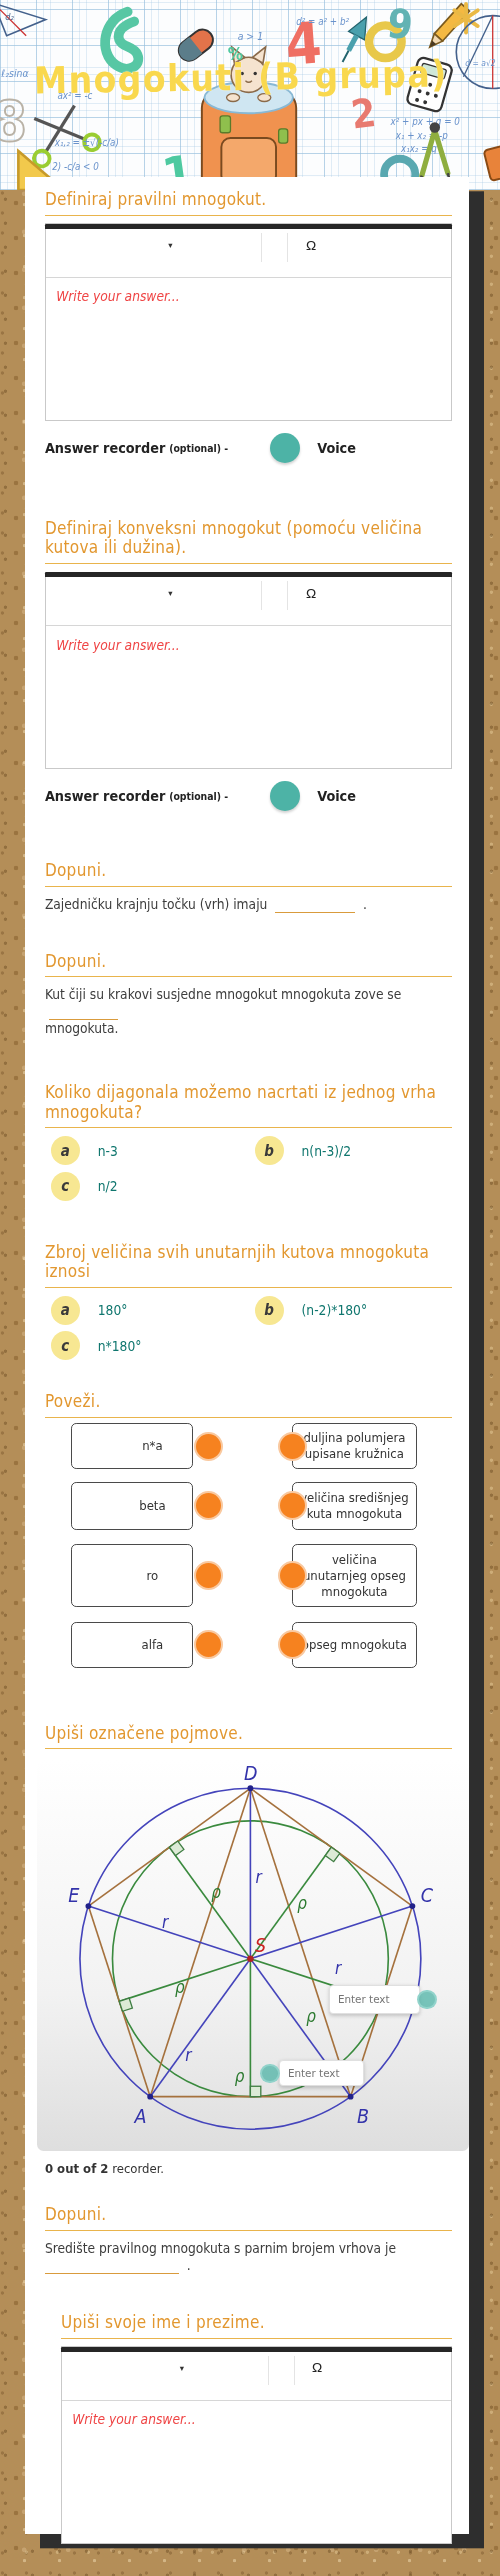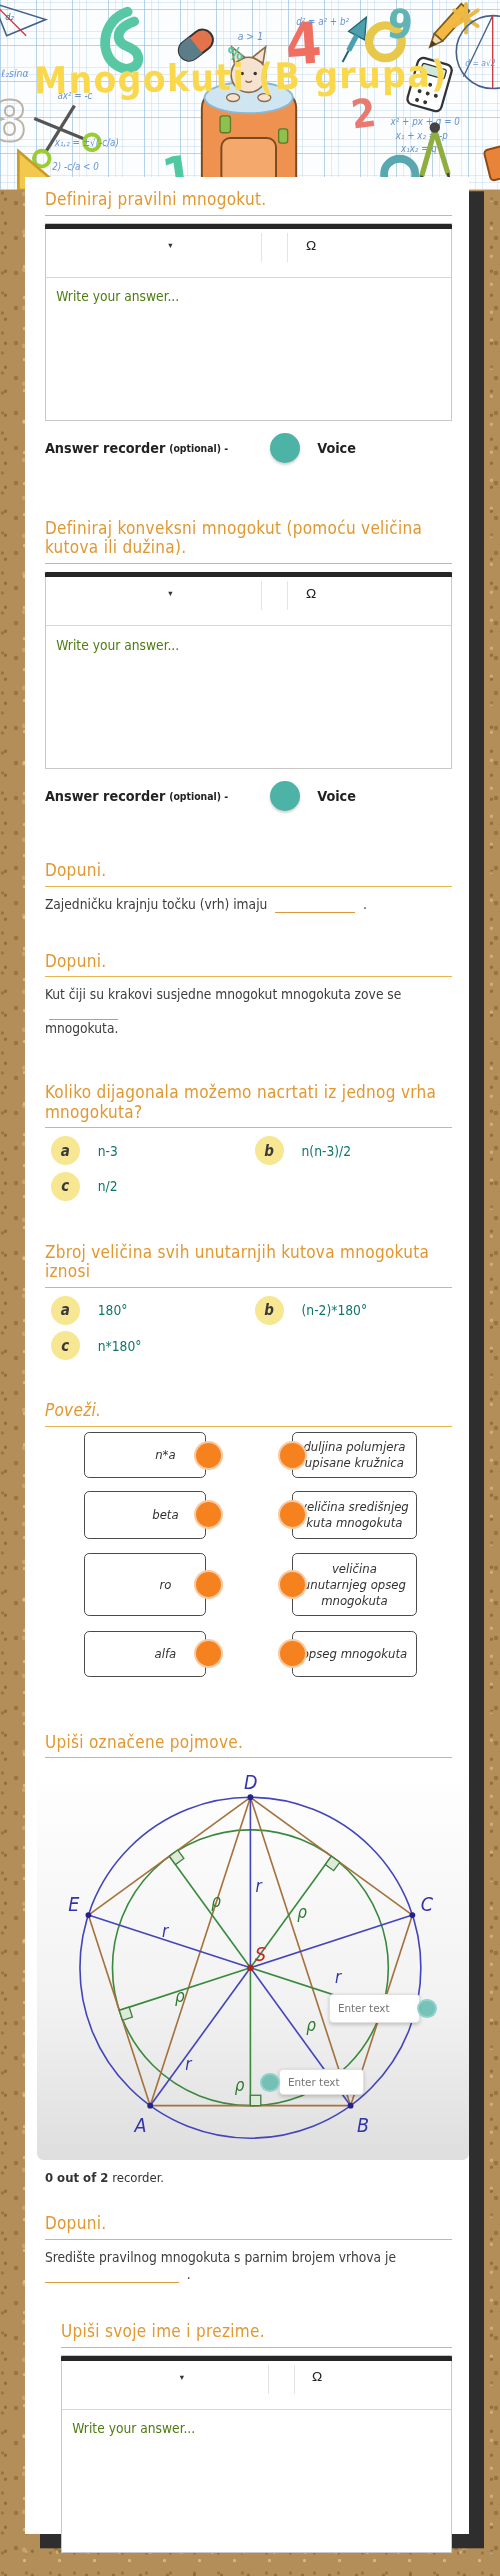--- a/index.html
+++ b/index.html
@@ -37,38 +37,38 @@
     padding-bottom:5.2px;border-bottom:1.3px solid #e9b44c;
   }
   .editor{margin-top:7.8px;border:0.7px solid #c9c9c9;}
   .editor-bar{height:5.2px;background:#262626;margin:-0.7px -0.7px 0 -0.7px;border-radius:1.3px 1.3px 0 0;}
   .editor-toolbar{position:relative;height:48px;border-bottom:0.7px solid #d6d6d6;background:#fff;}
   .tb-caret{position:absolute;left:28%;top:6.5px;width:22px;height:19.5px;border:none;background:transparent;font-size:8.5px;color:#333;cursor:pointer;}
   .tb-sep1{position:absolute;left:53%;top:3.9px;width:0.7px;height:29px;background:#e4e4e4;}
   .tb-sep2{position:absolute;left:59.5%;top:3.9px;width:0.7px;height:29px;background:#e4e4e4;}
   .tb-omega{position:absolute;left:62.5%;top:5.2px;width:23.4px;height:22px;border:none;background:transparent;font-size:13.7px;color:#222;cursor:pointer;}
   .editor-area{height:142px;position:relative;background:#fff;}
-  .editor-placeholder{position:absolute;left:10.4px;top:10.4px;font-size:13.7px;color:#4d7c0f;}
+  .editor-placeholder{position:absolute;left:10.4px;top:10.4px;font-size:13.7px;color:#ef4444;font-style:italic;}
   .recorder{margin-top:11.7px;height:30px;display:flex;align-items:center;}
   .rec-label{font-size:14.3px;font-weight:bold;color:#222;}
   .rec-optional{font-size:10.4px;font-weight:bold;color:#222;margin-left:3.9px;}
   .rec-circle{width:30px;height:30px;border-radius:50%;background:#4db3a6;border:none;margin-left:42px;box-shadow:0 2px 2.6px rgba(0,0,0,.18);cursor:pointer;}
   .rec-voice{font-size:14.3px;font-weight:bold;color:#222;margin-left:17px;}
   .fill-body{margin:9px 0 0 0;font-size:13.7px;line-height:17px;color:#3d3d3d;}
   .blank{display:inline-block;border-bottom:1.3px solid #d99b3c;height:14.3px;vertical-align:bottom;margin:0 3.9px;cursor:text;}
   .opts{margin-top:7.8px;}
   .opt-row{display:flex;margin-bottom:6.5px;}
   .opt{display:flex;align-items:center;width:206px;cursor:pointer;}
   .opt-circle{width:29px;height:29px;border-radius:50%;background:#f7e792;margin-left:5.9px;
     display:flex;align-items:center;justify-content:center;font-size:15px;font-weight:bold;font-style:italic;color:#3a3a3a;}
   .opt-label{font-size:13.7px;color:#0f766e;margin-left:18px;}
   .match-row{position:relative;}
   .match-box{position:absolute;top:0;height:100%;border:1.3px solid #4a4a4a;border-radius:5.2px;background:#fff;
     display:flex;align-items:center;justify-content:center;text-align:center;font-size:13px;line-height:15.6px;color:#333;box-sizing:border-box;cursor:pointer;}
-  .match-box.lft{left:39px;width:122px;padding-left:41px;}
+  .match-box.lft{left:26px;width:122px;padding-left:41px;}
   .match-box.rgt{left:247px;width:125px;padding:0 6.5px;}
   .match-dot{position:absolute;width:29px;height:29px;border-radius:50%;background:#f6821f;border:2px solid #f9c9a0;box-sizing:border-box;cursor:pointer;z-index:3;}
   .img-card{position:relative;margin:10.4px 0 0 -7.8px;width:432px;height:391px;border-radius:6.5px;overflow:hidden;
     background:linear-gradient(#ffffff 0%,#f2f2f2 60%,#dedede 100%);}
   .diagram-input{position:absolute;border:0.7px solid #e0e0e0;border-radius:3.9px;background:#fff;
     box-shadow:0 1.3px 3.9px rgba(0,0,0,.18);font-size:10.4px;color:#444;padding:0 7.8px;font-family:inherit;box-sizing:border-box;}
   .teal-dot{position:absolute;width:19.5px;height:19.5px;border-radius:50%;background:rgba(77,179,166,.75);border:2.6px solid rgba(151,214,206,.8);box-sizing:border-box;cursor:pointer;}
   .caption{margin:10.4px 0 0 0;font-size:13px;color:#333;}
   .doodle-text{font-style:italic;}
 </style>
@@ -293,21 +293,21 @@
       </div>
       <div class="opt-row">
         <div class="opt">
           <span class="opt-circle">c</span>
           <span class="opt-label">n*180°</span>
         </div>
       </div>
     </div>
   </section>
 
-  <section style="margin-top:41px;font-style:italic;">
+  <section style="margin-top:32px;">
     <h2 class="q-title">Poveži.</h2>
 
     <div class="match-row" style="margin-top:5.2px;height:46px;">
       <div class="match-box lft">n*a</div>
       <div class="match-dot" style="left:149px;top:8.5px;"></div>
       <div class="match-box rgt">duljina polumjera upisane kružnica</div>
       <div class="match-dot" style="left:233px;top:8.5px;"></div>
     </div>
 
     <div class="match-row" style="margin-top:13px;height:48px;">

